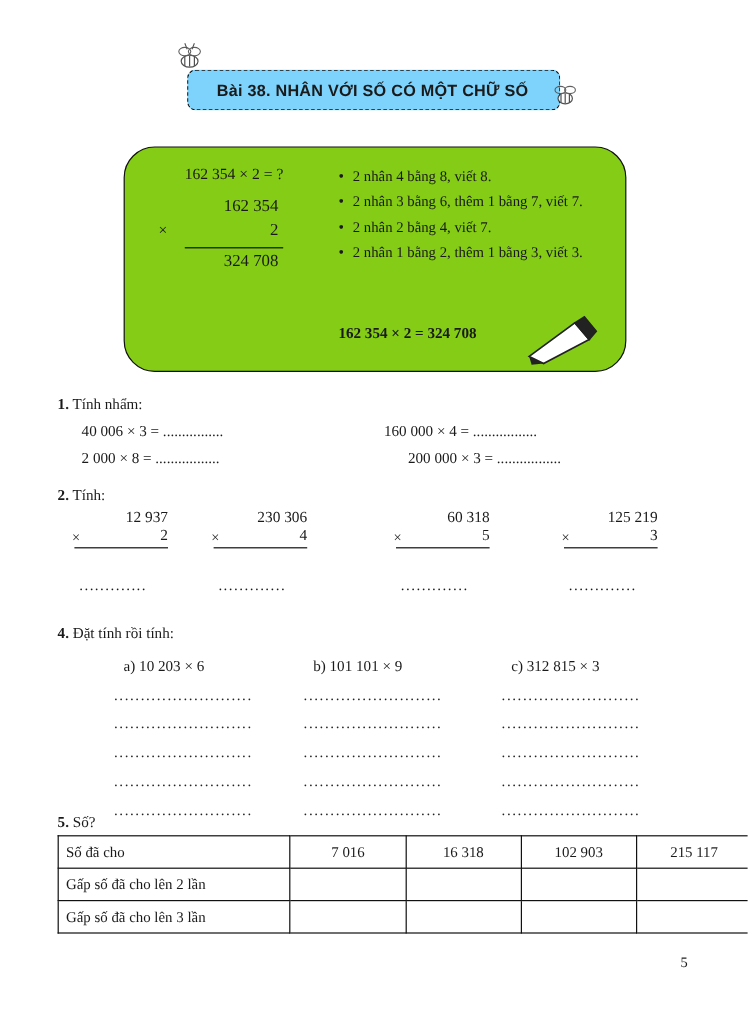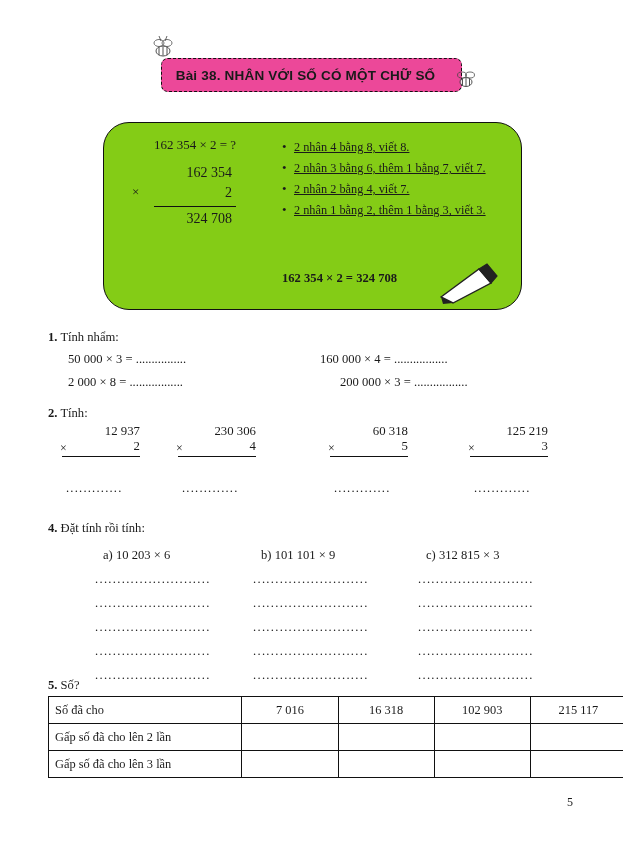--- a/index.html
+++ b/index.html
@@ -27,22 +27,22 @@
     top: 58px;
     left: 0;
     right: 0;
     display: flex;
     justify-content: center;
   }
   .title-box {
     position: relative;
     border: 1.6px dashed #111;
     border-radius: 7px;
-    padding: 9px 26px 8px 14px;
-    background: #ec4899;
+    padding: 9px 26px 8px 24px;
+    background: #7dd3fc;
   }
   .title-box .title-text {
     font-family: "Liberation Sans", sans-serif;
     font-weight: bold;
     font-size: 13.5px;
     letter-spacing: 0.2px;
     white-space: nowrap;
   }
   .bee {
     position: absolute;
@@ -111,21 +111,20 @@
     left: 178px;
     top: 14px;
     width: 228px;
     font-size: 12.3px;
     line-height: 1.72;
   }
   .ex-right li {
     list-style: none;
     position: relative;
     padding-left: 12px;
-    text-decoration: underline;
   }
   .ex-right li:before {
     content: "•";
     position: absolute;
     left: 0;
     top: -1px;
     font-size: 13px;
   }
   .ex-right ul { margin: 0; padding: 0; }
   .ex-result {
@@ -274,21 +273,21 @@
       <path d="M8 34 L46 6 L58 20 L20 40 Z" fill="#fff" stroke="#222" stroke-width="1.4"></path>
       <path d="M46 6 L54 1 L64 13 L58 20 Z" fill="#222" stroke="#222" stroke-width="1.2"></path>
       <path d="M8 34 L20 40 L10 41 Z" fill="#222"></path>
     </svg>
   </div>
 
   <div class="q-head" id="ex1">
     <span class="ex-num">1.</span>
     <span>Tính nhẩm:</span>
   </div>
-  <div class="ex1-row" style="top:352px; left:68px;">50 000 × 3 = ................</div>
+  <div class="ex1-row" style="top:352px; left:68px;">40 006 × 3 = ................</div>
   <div class="ex1-row" style="top:352px; left:320px;">160 000 × 4 = .................</div>
   <div class="ex1-row" style="top:375px; left:68px;">2 000 × 8 = .................</div>
   <div class="ex1-row" style="top:375px; left:340px;">200 000 × 3 = .................</div>
 
   <div class="q-head" id="ex2">
     <span class="ex-num">2.</span>
     <span>Tính:</span>
   </div>
 
   <div class="calc2" style="top:424px; left:62px;">

